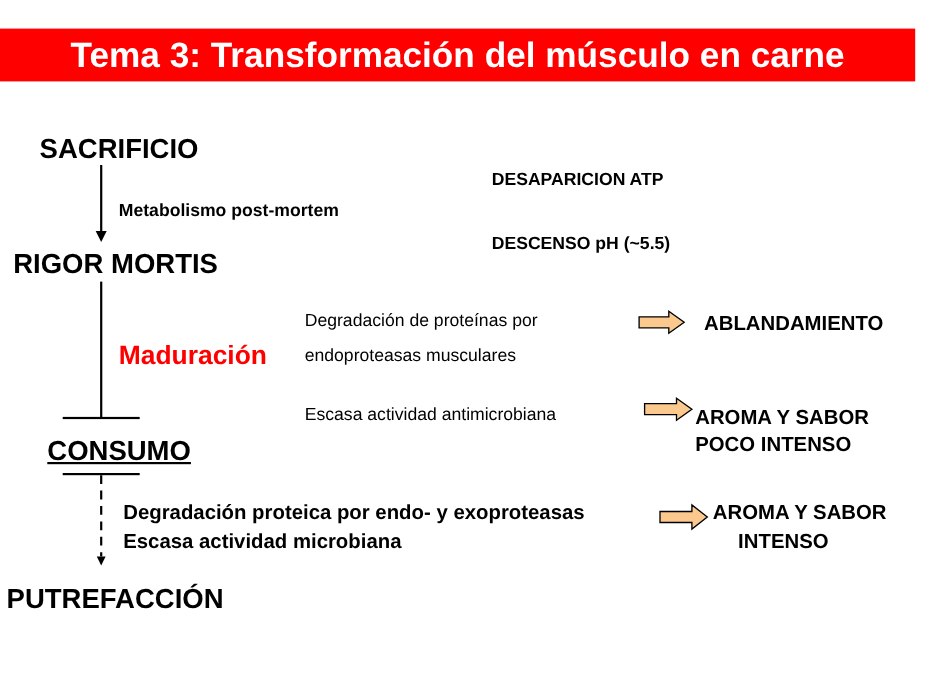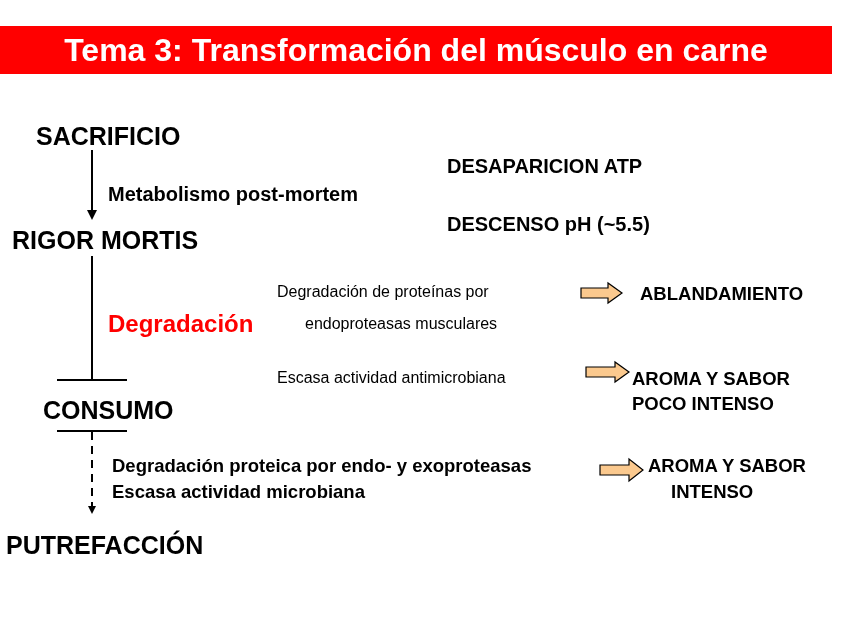--- a/index.html
+++ b/index.html
@@ -3,62 +3,62 @@
 <meta charset="utf-8">
 <style>
   html, body { margin:0; padding:0; }
   body { width:848px; height:636px; background:#ffffff; position:relative; overflow:hidden;
          font-family:"Liberation Sans", sans-serif; color:#000; }
   .abs { position:absolute; white-space:nowrap;text-align:center; }
   .title-bar { position:absolute; left:0; top:26px; width:832px; height:48px; background:#ff0000; }
   .title-text { position:absolute; left:0; top:0; width:832px; height:48px; line-height:48px;
                 text-align:center; color:#fff; font-weight:bold; font-size:32px; }
   .stage { font-weight:bold; font-size:25px; }
-  .bold-md { font-weight:bold; font-size:20px; }
+  .bold-md { font-weight:bold; font-size:16px; }
   .reg-md { font-size:16px; }
   .bold-sm { font-weight:bold; font-size:18.5px; }
   .result { font-weight:bold; font-size:18.5px; text-align:left; }
   .red { color:#ff0000; font-weight:bold; font-size:24px; }
   .line { position:absolute; background:#000; }
   svg { position:absolute; overflow:visible; }
 </style>
 </head>
 <body>
 
 <div class="title-bar">
   <div class="title-text">Tema 3: Transformación del músculo en carne</div>
 </div>
 
 <div class="abs stage" style="left:36px;top:122px;">SACRIFICIO</div>
 <div class="abs stage" style="left:12px;top:226px;">RIGOR MORTIS</div>
-<div class="abs stage" style="left:43px;top:396px;">CONSUMO</div>
+<div class="abs stage" style="left:43px;top:396px;text-decoration:underline;">CONSUMO</div>
 <div class="abs stage" style="left:6px;top:531px;">PUTREFACCIÓN</div>
 
 <svg style="left:86px;top:150px;" width="12" height="72">
   <line x1="6" y1="0" x2="6" y2="62" stroke="#000" stroke-width="2"></line>
   <polygon points="1,60 11,60 6,70" fill="#000"></polygon>
 </svg>
 <div class="abs bold-md" style="left:108px;top:183px;">Metabolismo post-mortem</div>
 
 <div class="line" style="left:91px;top:256px;width:2px;height:124px;"></div>
 <div class="line" style="left:57px;top:379px;width:70px;height:2px;"></div>
 <div class="line" style="left:57px;top:430px;width:70px;height:2px;"></div>
 
 <svg style="left:86px;top:432px;" width="12" height="86">
   <line x1="6" y1="0" x2="6" y2="74" stroke="#000" stroke-width="2" stroke-dasharray="8,6"></line>
   <polygon points="2,74 10,74 6,82" fill="#000"></polygon>
 </svg>
 
-<div class="abs red" style="left:108px;top:310px;">Degradación</div>
+<div class="abs red" style="left:108px;top:310px;">Maduración</div>
 
 <div class="abs bold-md" style="left:447px;top:155px;">DESAPARICION ATP</div>
 <div class="abs bold-md" style="left:447px;top:213px;">DESCENSO pH (~5.5)</div>
 
 <div class="abs reg-md" style="left:277px;top:283px;">Degradación de proteínas por</div>
-<div class="abs reg-md" style="left:277px;top:315px;margin-left:28px;">endoproteasas musculares</div>
+<div class="abs reg-md" style="left:277px;top:315px;">endoproteasas musculares</div>
 <svg style="left:580px;top:282px;" width="44" height="22">
   <polygon points="1,6 28,6 28,1 42,11 28,21 28,16 1,16" fill="#fbc98e" stroke="#000" stroke-width="1.2"></polygon>
 </svg>
 <div class="abs result" style="left:640px;top:283px;">ABLANDAMIENTO</div>
 
 <div class="abs reg-md" style="left:277px;top:369px;">Escasa actividad antimicrobiana</div>
 <svg style="left:585px;top:361px;" width="46" height="22">
   <polygon points="1,6 30,6 30,1 44,11 30,21 30,16 1,16" fill="#fbc98e" stroke="#000" stroke-width="1.2"></polygon>
 </svg>
 <div class="abs result" style="left:632px;top:368px;width:196px;">AROMA Y SABOR</div>

